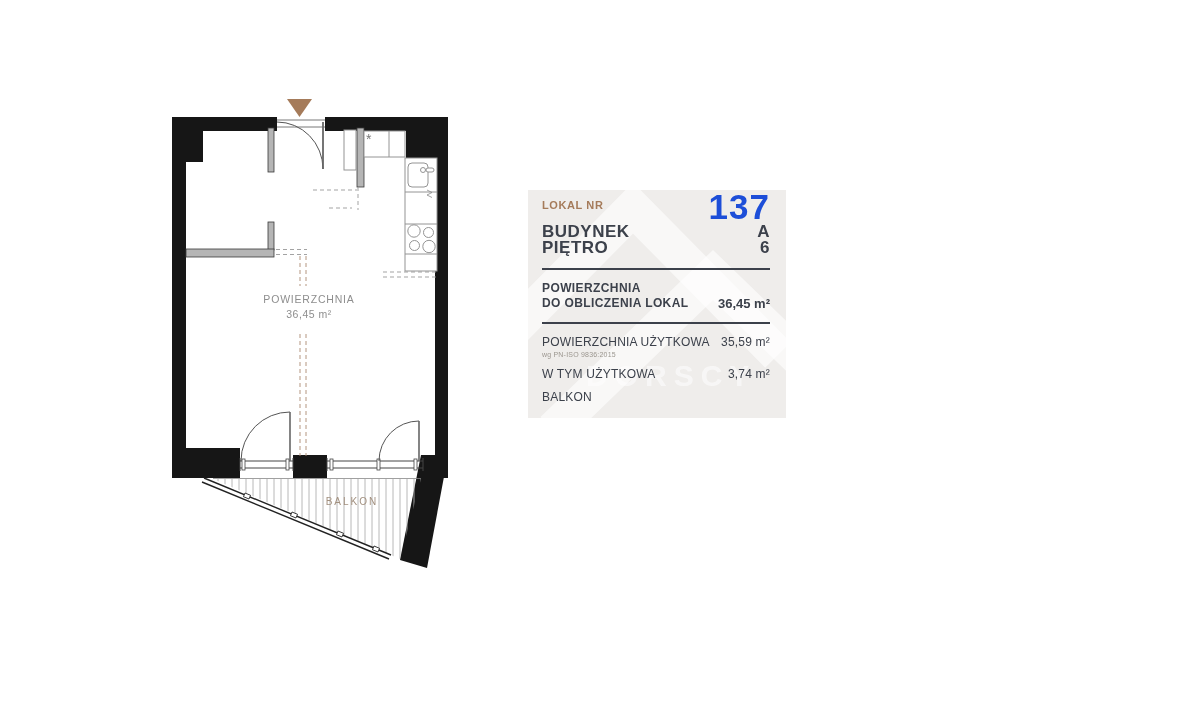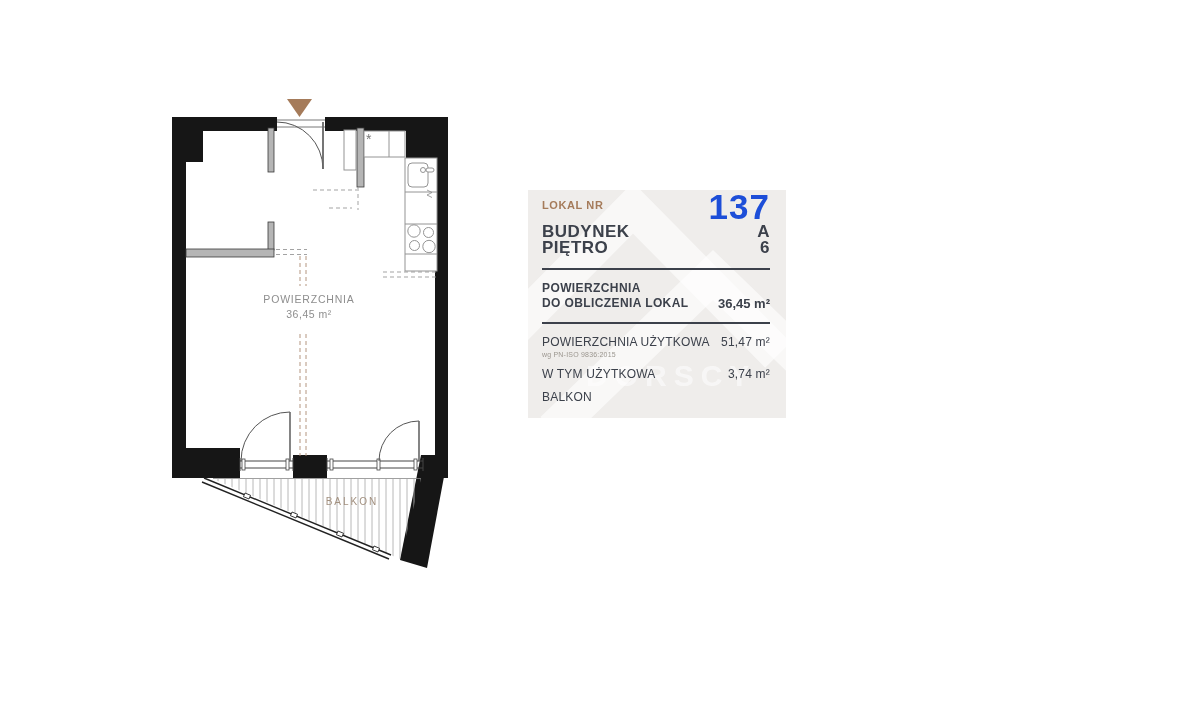--- a/index.html
+++ b/index.html
@@ -177,21 +177,21 @@
           <span>POWIERZCHNIA</span><br>
           <span>DO OBLICZENIA LOKAL</span>
         </span>
         <span class="price-val">36,45 m²</span>
       </div>
 
       <div class="divider mt11"></div>
 
       <div class="row row-reg">
         <span>POWIERZCHNIA UŻYTKOWA</span>
-        <span>51,47 m²</span>
+        <span>35,59 m²</span>
       </div>
       <div class="note">wg PN-ISO 9836:2015</div>
 
       <div class="row row-reg mt9">
         <span>W TYM UŻYTKOWA</span>
         <span>3,74 m²</span>
       </div>
 
       <div class="row row-reg mt9">
         <span>BALKON</span>

